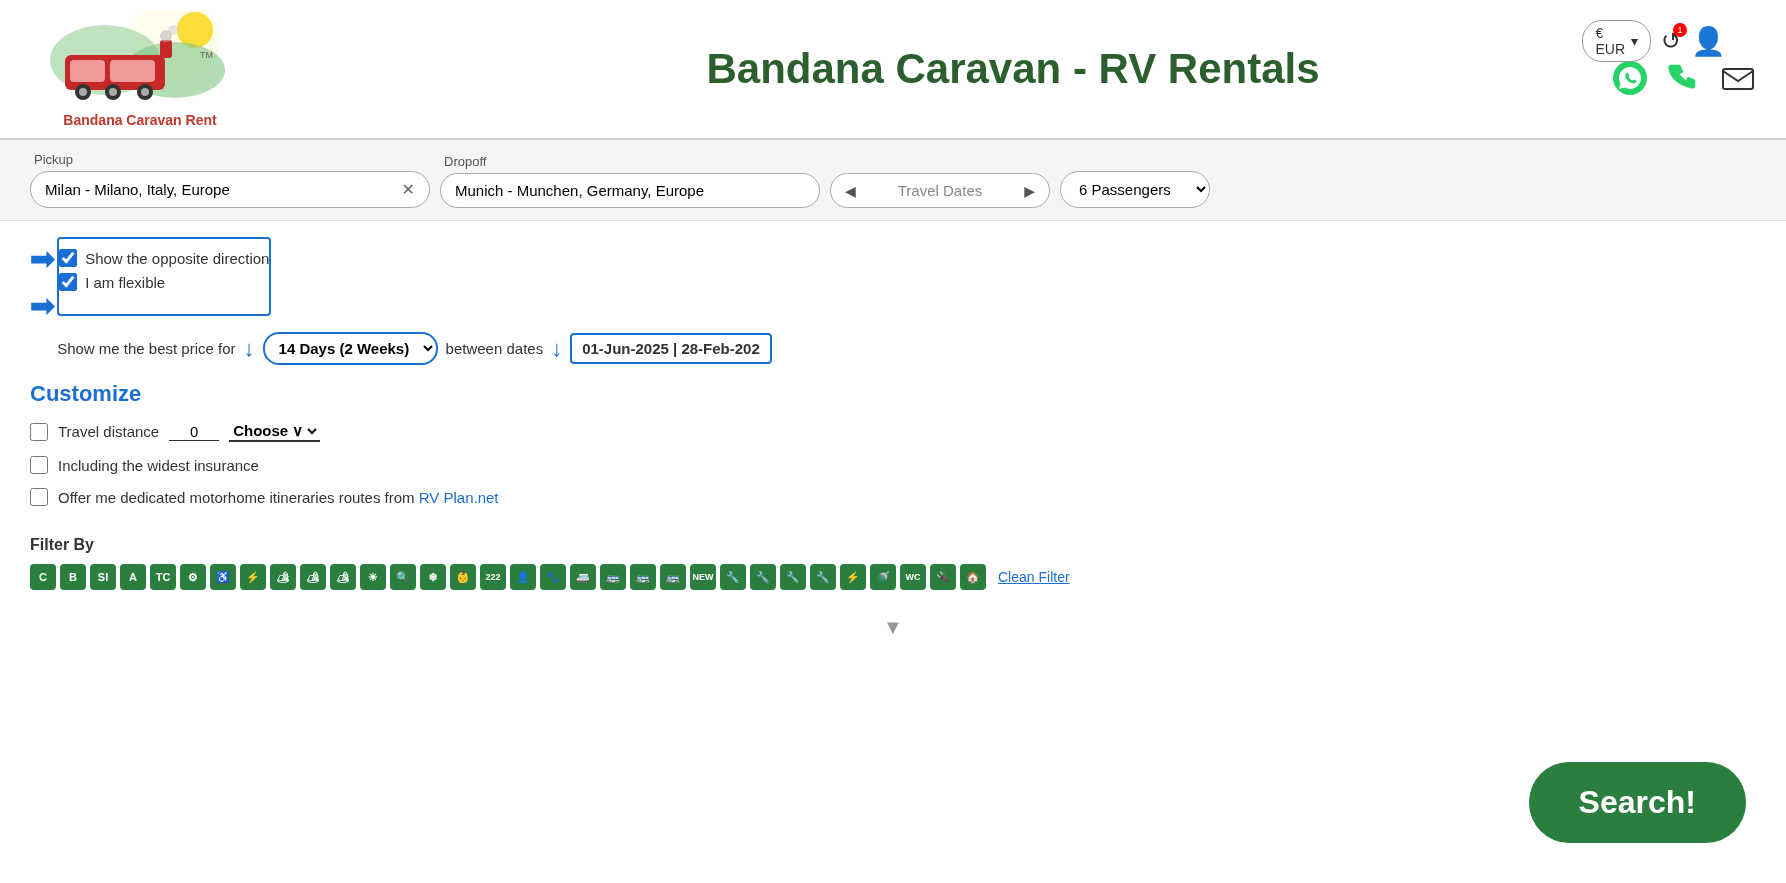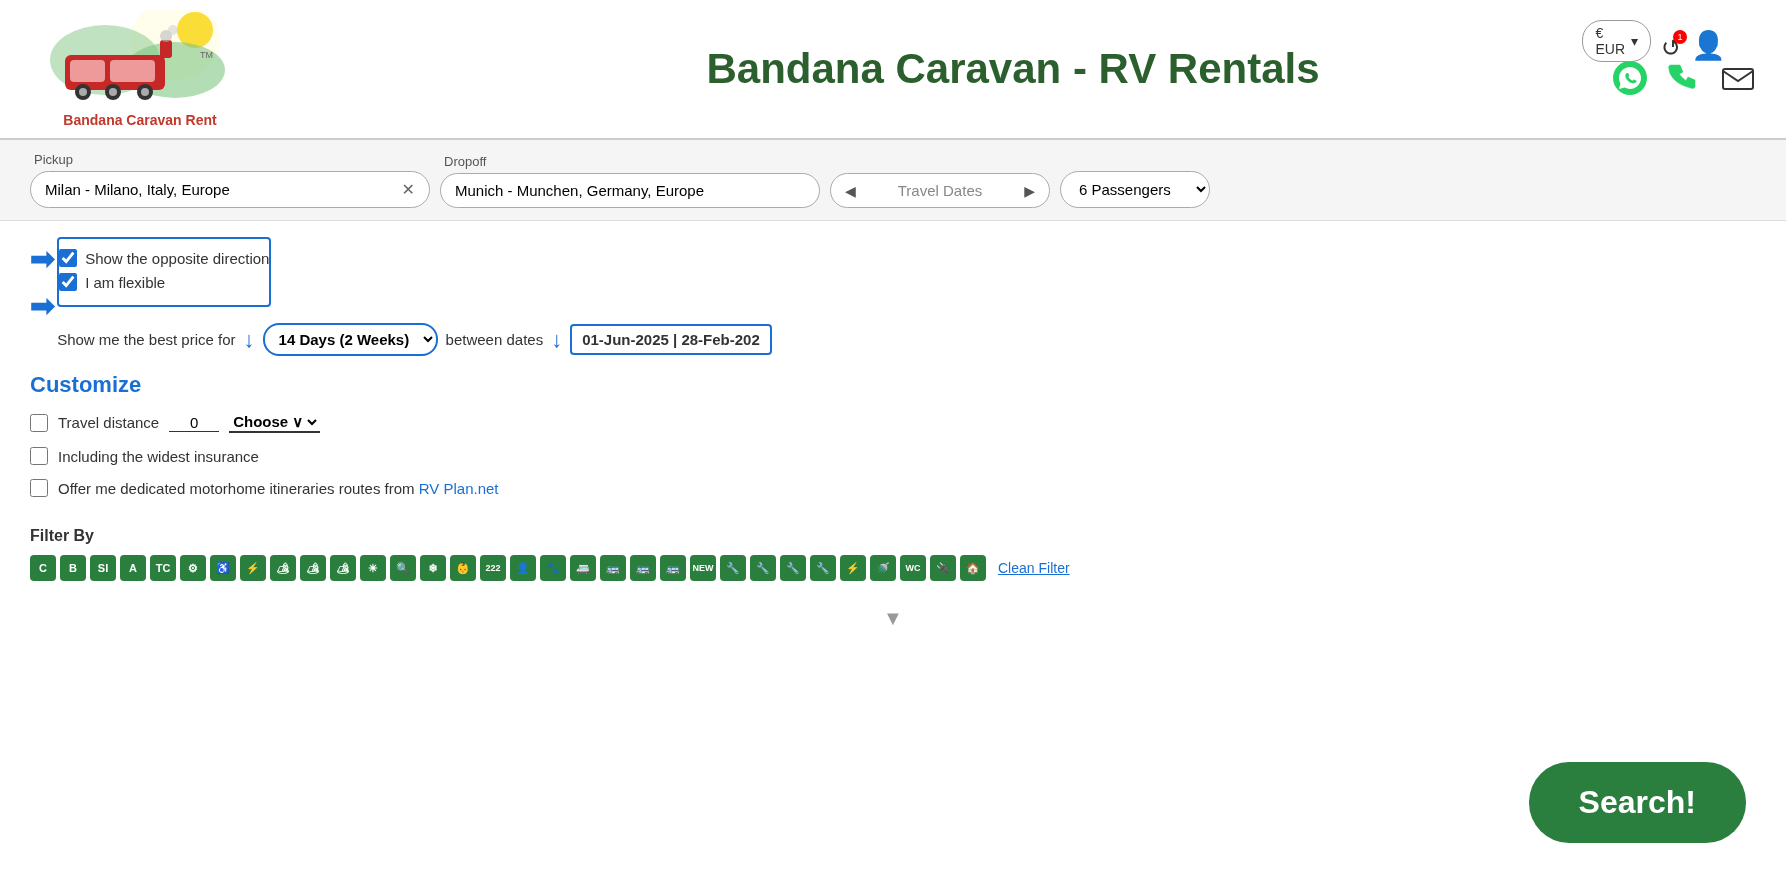--- a/index.html
+++ b/index.html
@@ -179,21 +179,21 @@
       display: inline-block;
       padding: 10px 0;
       margin-bottom: 12px;
     }
     .checkbox-row {
       display: flex;
       align-items: center;
       gap: 8px;
       margin-bottom: 6px;
     }
-    .checkbox-row:last-child { margin-bottom: 4px; }
+    .checkbox-row:last-child { margin-bottom: 13px; }
     .checkbox-row input[type="checkbox"] {
       width: 18px;
       height: 18px;
       accent-color: #1a6fd4;
       cursor: pointer;
     }
     .checkbox-row label {
       font-size: 15px;
       cursor: pointer;
     }
@@ -386,21 +386,21 @@
 
         <text x="155" y="48" font-size="9" fill="#666">TM</text>
       </svg>
     </div>
     <div class="logo-brand">Bandana Caravan Rent</div>
   </div>
 
   <div class="site-title">Bandana Caravan - RV Rentals</div>
 
   <div class="header-right">
-    <div style="display:flex;align-items:flex-end;gap:10px;position:absolute;top:10px;right:30px;">
+    <div style="display:flex;align-items:center;gap:10px;position:absolute;top:10px;right:30px;">
       <div class="currency-selector">
         <span>€ EUR</span>
         <span>▾</span>
       </div>
       <div style="position:relative;display:inline-block;">
         <span style="font-size:24px;">↺</span>
         <span class="notif-badge">1</span>
       </div>
       <span style="font-size:28px;cursor:pointer;">👤</span>
     </div>

